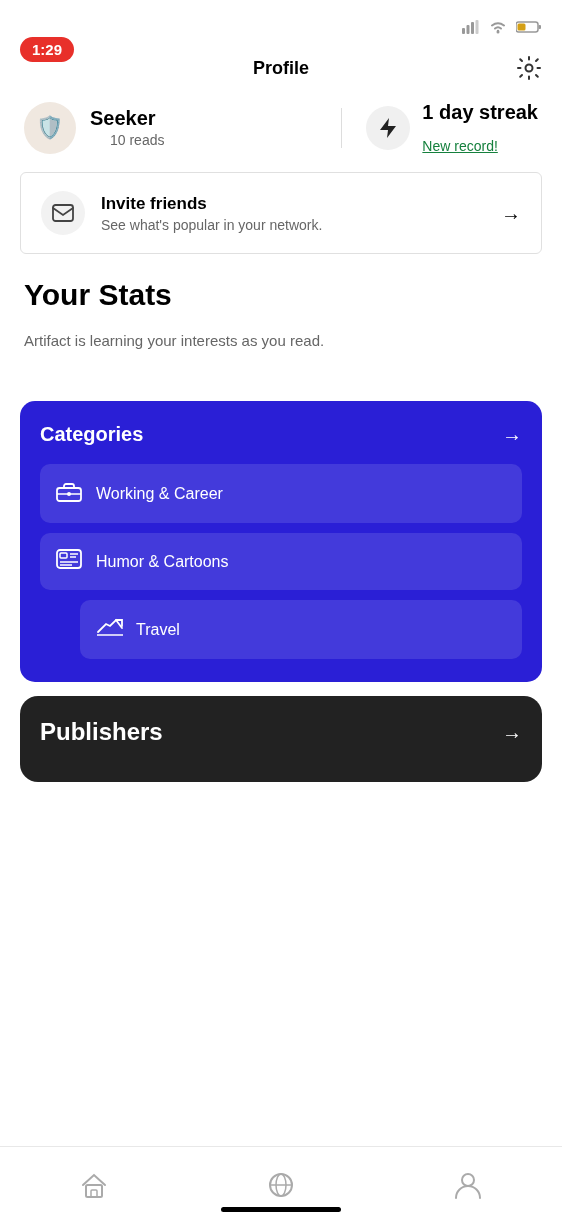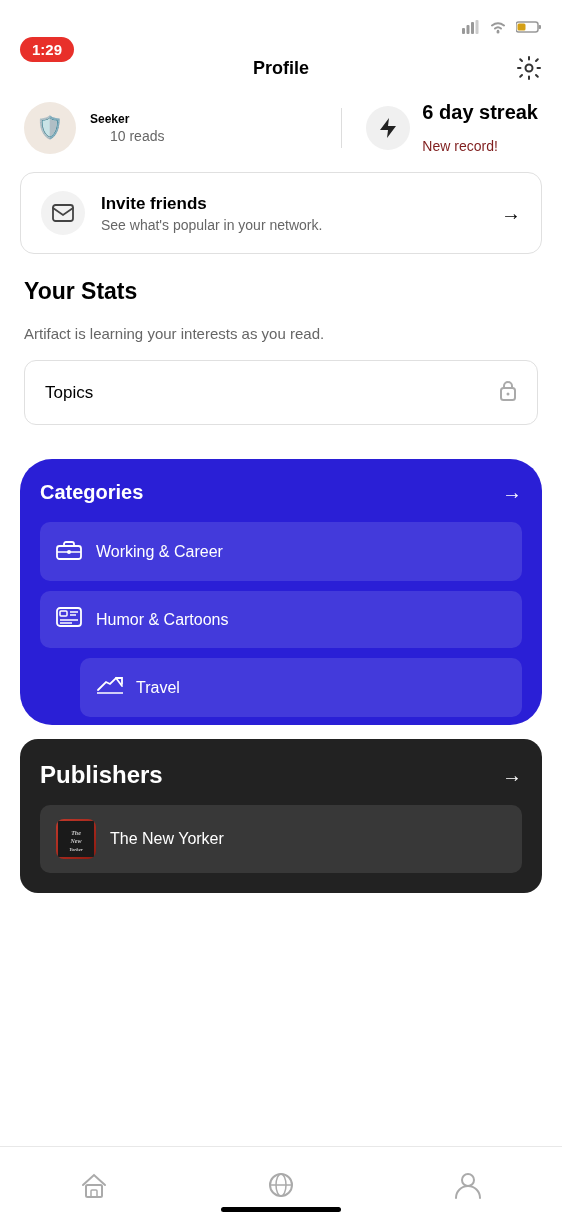--- a/index.html
+++ b/index.html
@@ -79,21 +79,21 @@
       display: flex;
       align-items: center;
       justify-content: center;
     }
     .avatar-shield {
       color: #e05a20;
       font-size: 22px;
     }
     .profile-info {}
     .profile-name {
-      font-size: 12px;
+      font-size: 20px;
       font-weight: 700;
       color: #000;
     }
     .profile-reads {
       font-size: 14px;
       color: #666;
       margin-top: 2px;
       margin-left: 20px;
     }
 
@@ -119,29 +119,30 @@
       font-size: 20px;
     }
     .streak-info {}
     .streak-count {
       font-size: 20px;
       font-weight: 700;
       color: #000;
     }
     .streak-label {
       font-size: 14px;
-      color: #7f1d1d;
+      color: #15803d;
       margin-top: 14px;
+      text-decoration: underline;
     }
 
     
     .invite-card {
       margin: 0 20px 24px;
       border: 1.5px solid #e0e0e0;
-      border-radius: 14px;
+      border-radius: 6px;
       padding: 18px 20px;
       display: flex;
       align-items: center;
       gap: 16px;
       cursor: pointer;
     }
     .invite-icon {
       width: 44px;
       height: 44px;
       background: #f2f2f2;
@@ -166,21 +167,21 @@
     .invite-arrow {
       font-size: 20px;
       color: #000;
     }
 
     
     .stats-section {
       padding: 0 24px 20px;
     }
     .stats-title {
-      font-size: 23px;
+      font-size: 30px;
       font-weight: 800;
       color: #000;
       margin-bottom: 20px;
     }
     .stats-subtitle {
       font-size: 15px;
       color: #666;
       margin-bottom: 18px;
       margin-top: 7px;
     }
@@ -202,22 +203,22 @@
     }
     .topics-lock {
       font-size: 20px;
       color: #999;
     }
 
     
     .categories-card {
       margin: 14px 20px 14px;
       background: #2a1fd6;
-      border-radius: 32px;
-      padding: 22px 20px 8px;
+      border-radius: 15px;
+      padding: 22px 20px 23px;
     }
     .card-header {
       display: flex;
       align-items: center;
       justify-content: space-between;
       margin-bottom: 18px;
     }
     .card-header-title {
       font-size: 20px;
       font-weight: 700;
@@ -396,21 +397,21 @@
     </div>
   </div>
   <div class="streak-divider"></div>
   <div class="streak-right">
     <div class="streak-bolt">
       <svg width="20" height="24" viewBox="0 0 20 24" fill="none">
         <path d="M11 2L2 14h8l-1 8 9-12h-8l1-8z" fill="#222"></path>
       </svg>
     </div>
     <div class="streak-info">
-      <div class="streak-count">6 day streak</div>
+      <div class="streak-count">1 day streak</div>
       <div class="streak-label">New record!</div>
     </div>
   </div>
 </div>
 
 <div class="invite-card">
   <div class="invite-icon">
     <svg width="22" height="18" viewBox="0 0 22 18" fill="none">
       <rect x="1" y="1" width="20" height="16" rx="2.5" stroke="#444" stroke-width="1.8"></rect>
       <path d="M1 4l10 7 10-7" stroke="#444" stroke-width="1.8" stroke-linecap="round"></path>
@@ -420,30 +421,20 @@
     <div class="invite-title">Invite friends</div>
     <div class="invite-sub">See what's popular in your network.</div>
   </div>
   <div class="invite-arrow">→</div>
 </div>
 
 <div class="stats-section">
   <div class="stats-title">Your Stats</div>
   <div class="stats-subtitle">Artifact is learning your interests as you read.</div>
 
-  <div class="topics-pill">
-    <span class="topics-label">Topics</span>
-    <span class="topics-lock">
-      <svg width="18" height="22" viewBox="0 0 18 22" fill="none">
-        <rect x="2" y="9" width="14" height="12" rx="2.5" stroke="#aaa" stroke-width="2"></rect>
-        <path d="M5 9V7a4 4 0 018 0v2" stroke="#aaa" stroke-width="2" stroke-linecap="round"></path>
-        <circle cx="9" cy="15" r="1.5" fill="#aaa"></circle>
-      </svg>
-    </span>
-  </div>
 </div>
 
 <div class="categories-card">
   <div class="card-header">
     <span class="card-header-title">Categories</span>
     <span class="card-header-arrow">→</span>
   </div>
 
   <div class="category-item">
     <div class="category-icon">
@@ -481,33 +472,20 @@
     </div>
     <span class="category-label">Travel</span>
   </div>
 </div>
 
 <div class="publishers-card">
   <div class="publishers-header">
     <span class="publishers-title">Publishers</span>
     <span class="publishers-arrow">→</span>
   </div>
-  <div class="publisher-item">
-    <div class="publisher-thumb">
-      <div class="publisher-thumb-inner">
-        <svg width="36" height="36" viewBox="0 0 36 36">
-          <rect width="36" height="36" fill="#1a1a1a"></rect>
-          <text x="18" y="14" text-anchor="middle" fill="#ccc" font-size="6" font-style="italic" font-weight="bold" font-family="Georgia, serif">The</text>
-          <text x="18" y="22" text-anchor="middle" fill="#ccc" font-size="6" font-style="italic" font-weight="bold" font-family="Georgia, serif">New</text>
-          <text x="18" y="30" text-anchor="middle" fill="#ccc" font-size="5" font-style="italic" font-weight="bold" font-family="Georgia, serif">Yorker</text>
-        </svg>
-      </div>
-    </div>
-    <span class="publisher-name">The New Yorker</span>
-  </div>
 </div>
 
 <div style="height: 80px;"></div>
 
 <div class="bottom-nav">
   <div class="nav-item">
     <svg width="28" height="26" viewBox="0 0 28 26" fill="none">
       <path d="M3 13L14 3l11 10" stroke="#aaa" stroke-width="2" stroke-linecap="round"></path>
       <rect x="6" y="13" width="16" height="12" rx="1.5" stroke="#aaa" stroke-width="2"></rect>
       <rect x="11" y="18" width="6" height="7" rx="1" stroke="#aaa" stroke-width="1.5"></rect>

